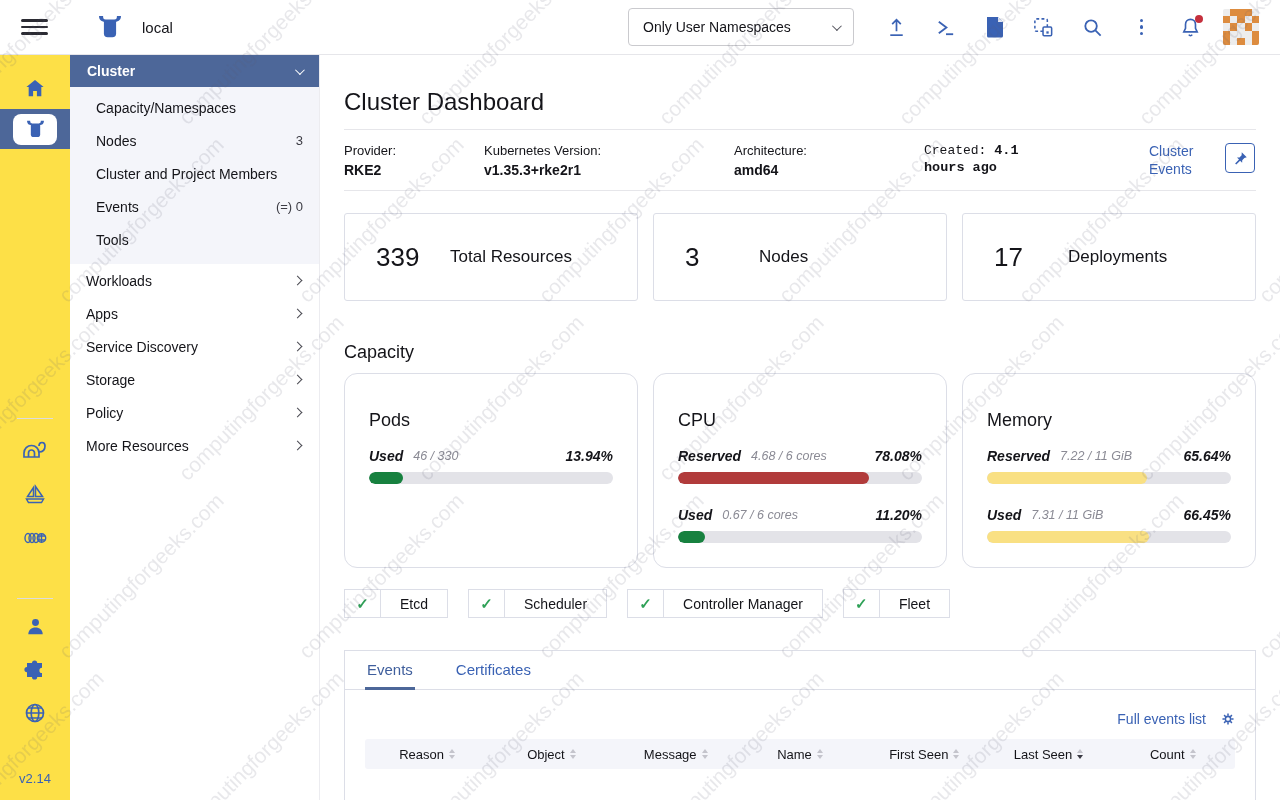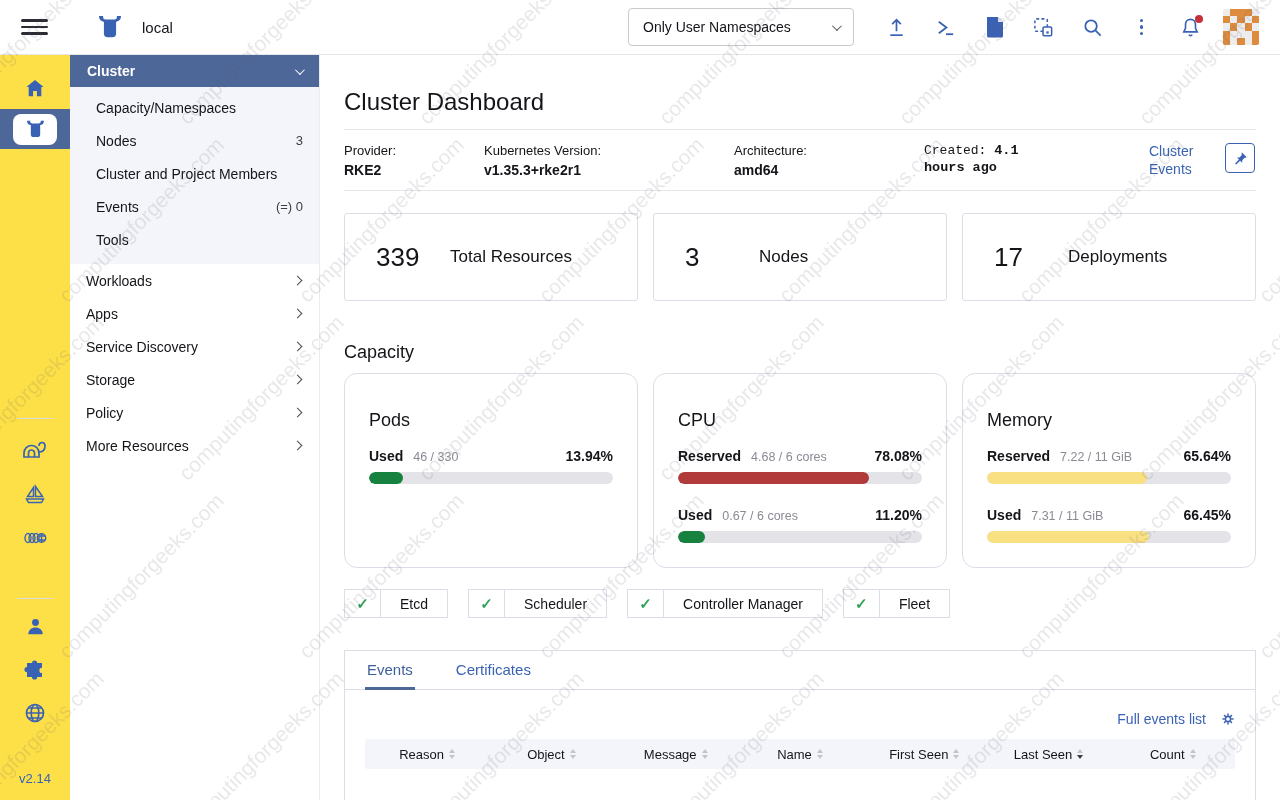--- a/index.html
+++ b/index.html
@@ -64,21 +64,21 @@
   .stat-card { flex:1; height:88px; border:1px solid #dcdee7; border-radius:3px; display:flex; align-items:center; background:#fff; }
   .stat-card .num { font-size:26px; font-weight:500; margin-left:31px; min-width:64px; }
   .stat-card .lab { font-size:17px; margin-left:10px; }
 
   .cap-heading { margin-top:41px; font-size:18px; font-weight:500; }
   .cap-row { display:flex; gap:15px; margin-top:10px; }
   .cap-card { flex:1; height:195px; border:1px solid #dcdee7; border-radius:13px; padding:22px 24px; background:#fff; }
   .cap-card h3 { font-size:18px; font-weight:500; margin-top:14px; }
   .cap-metric { margin-top:17px; }
   .cap-metric + .cap-metric { margin-top:23px; }
-  .cm-head { display:flex; align-items:flex-end; font-size:14px; }
+  .cm-head { display:flex; align-items:center; font-size:14px;font-style:italic; }
   .cm-head .ml { font-weight:bold; }
   .cm-head .detail { margin-left:10px; font-size:12.5px; color:#8a8a94; }
   .cm-head .pct { margin-left:auto; font-weight:bold; }
   .bar { margin-top:8px; height:12px; background:#e3e3e8; border-radius:6px; overflow:hidden; }
   .bar .fill { height:100%; border-radius:6px; }
   .bar-green { background:#17813f; }
   .bar-red { background:#b13b3b; }
   .bar-yellow { background:#f9e083; }
 
   .components { display:flex; gap:20px; margin-top:21px; }

